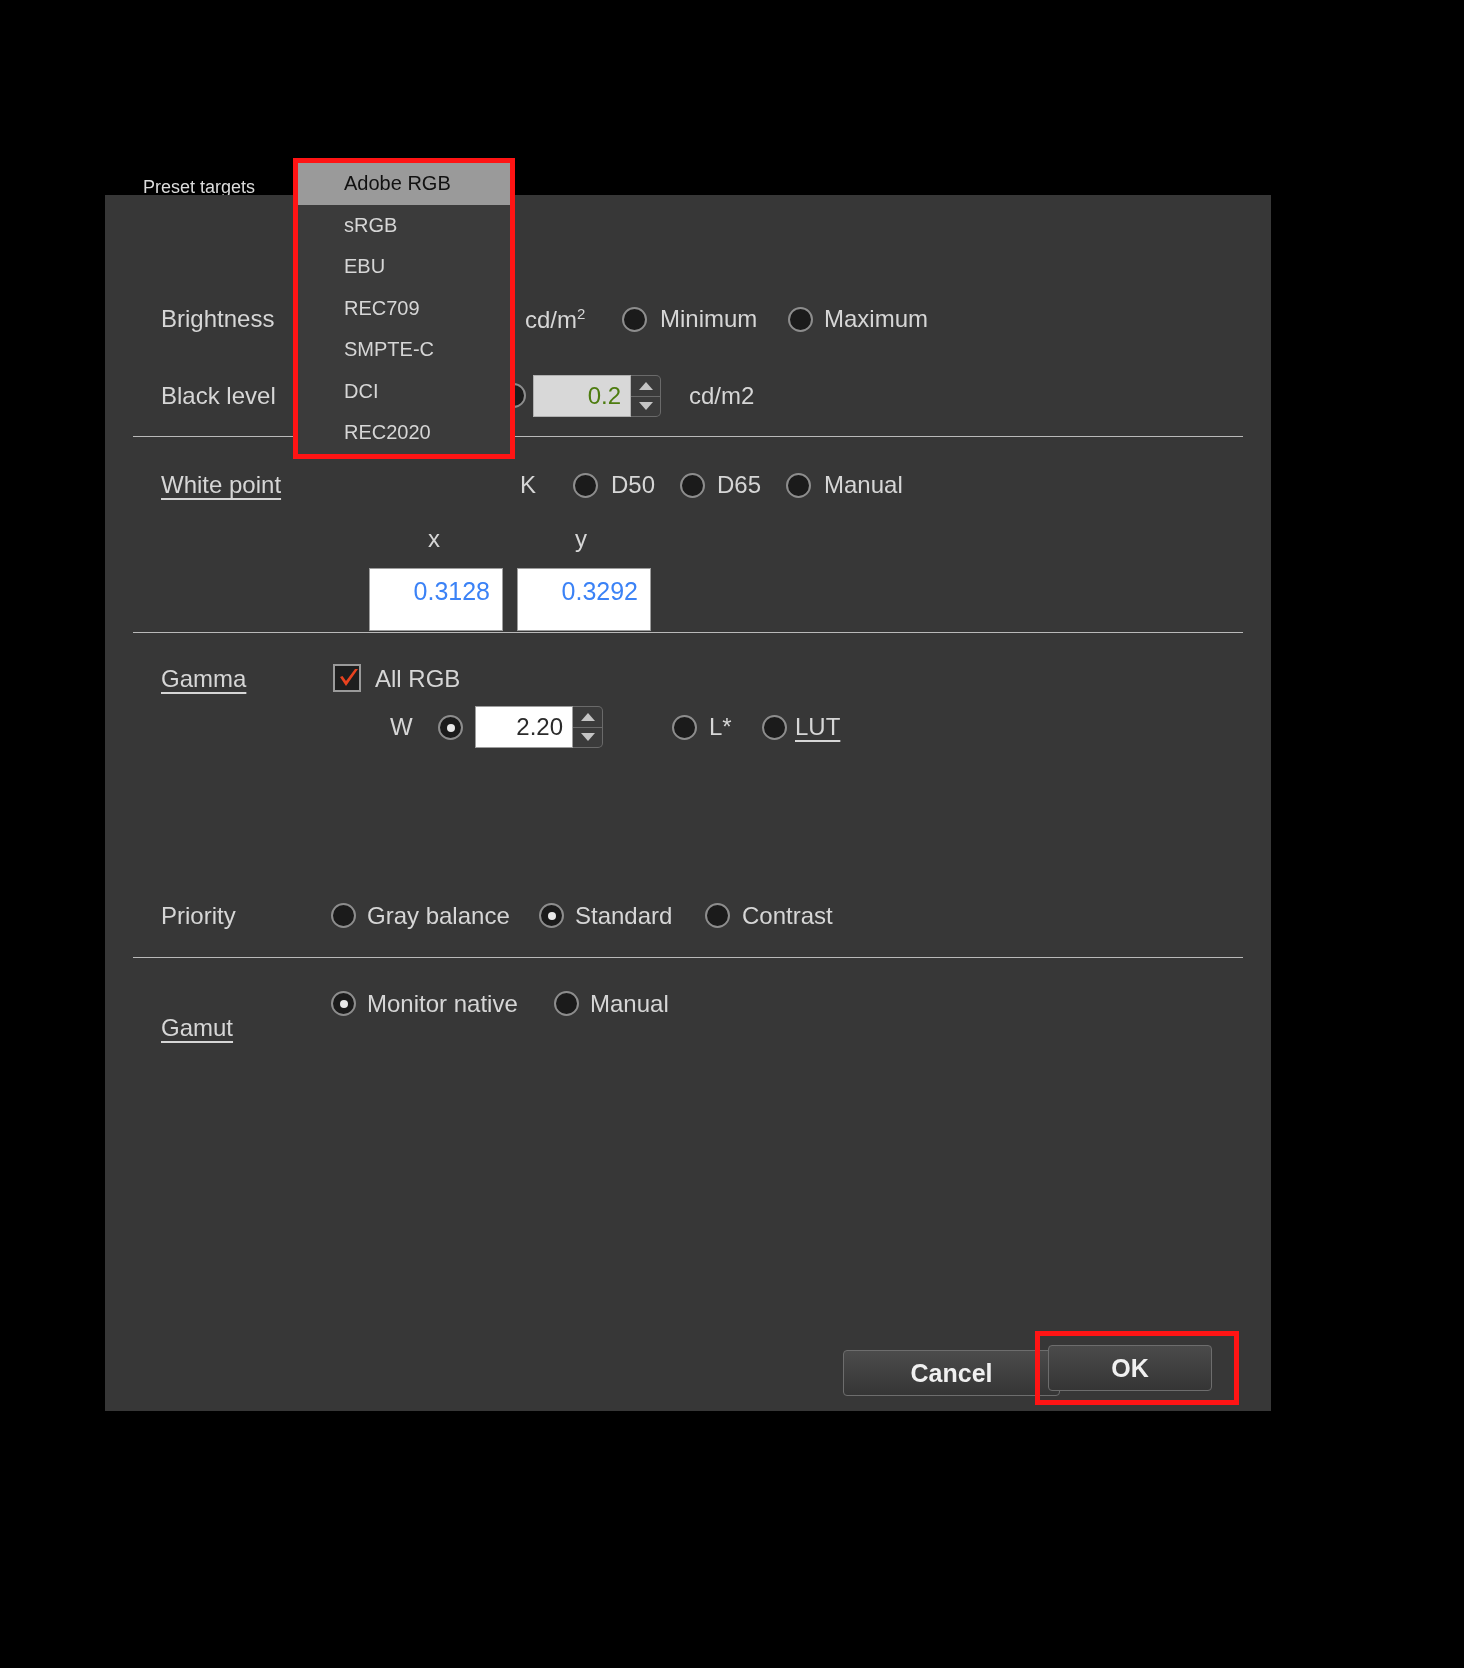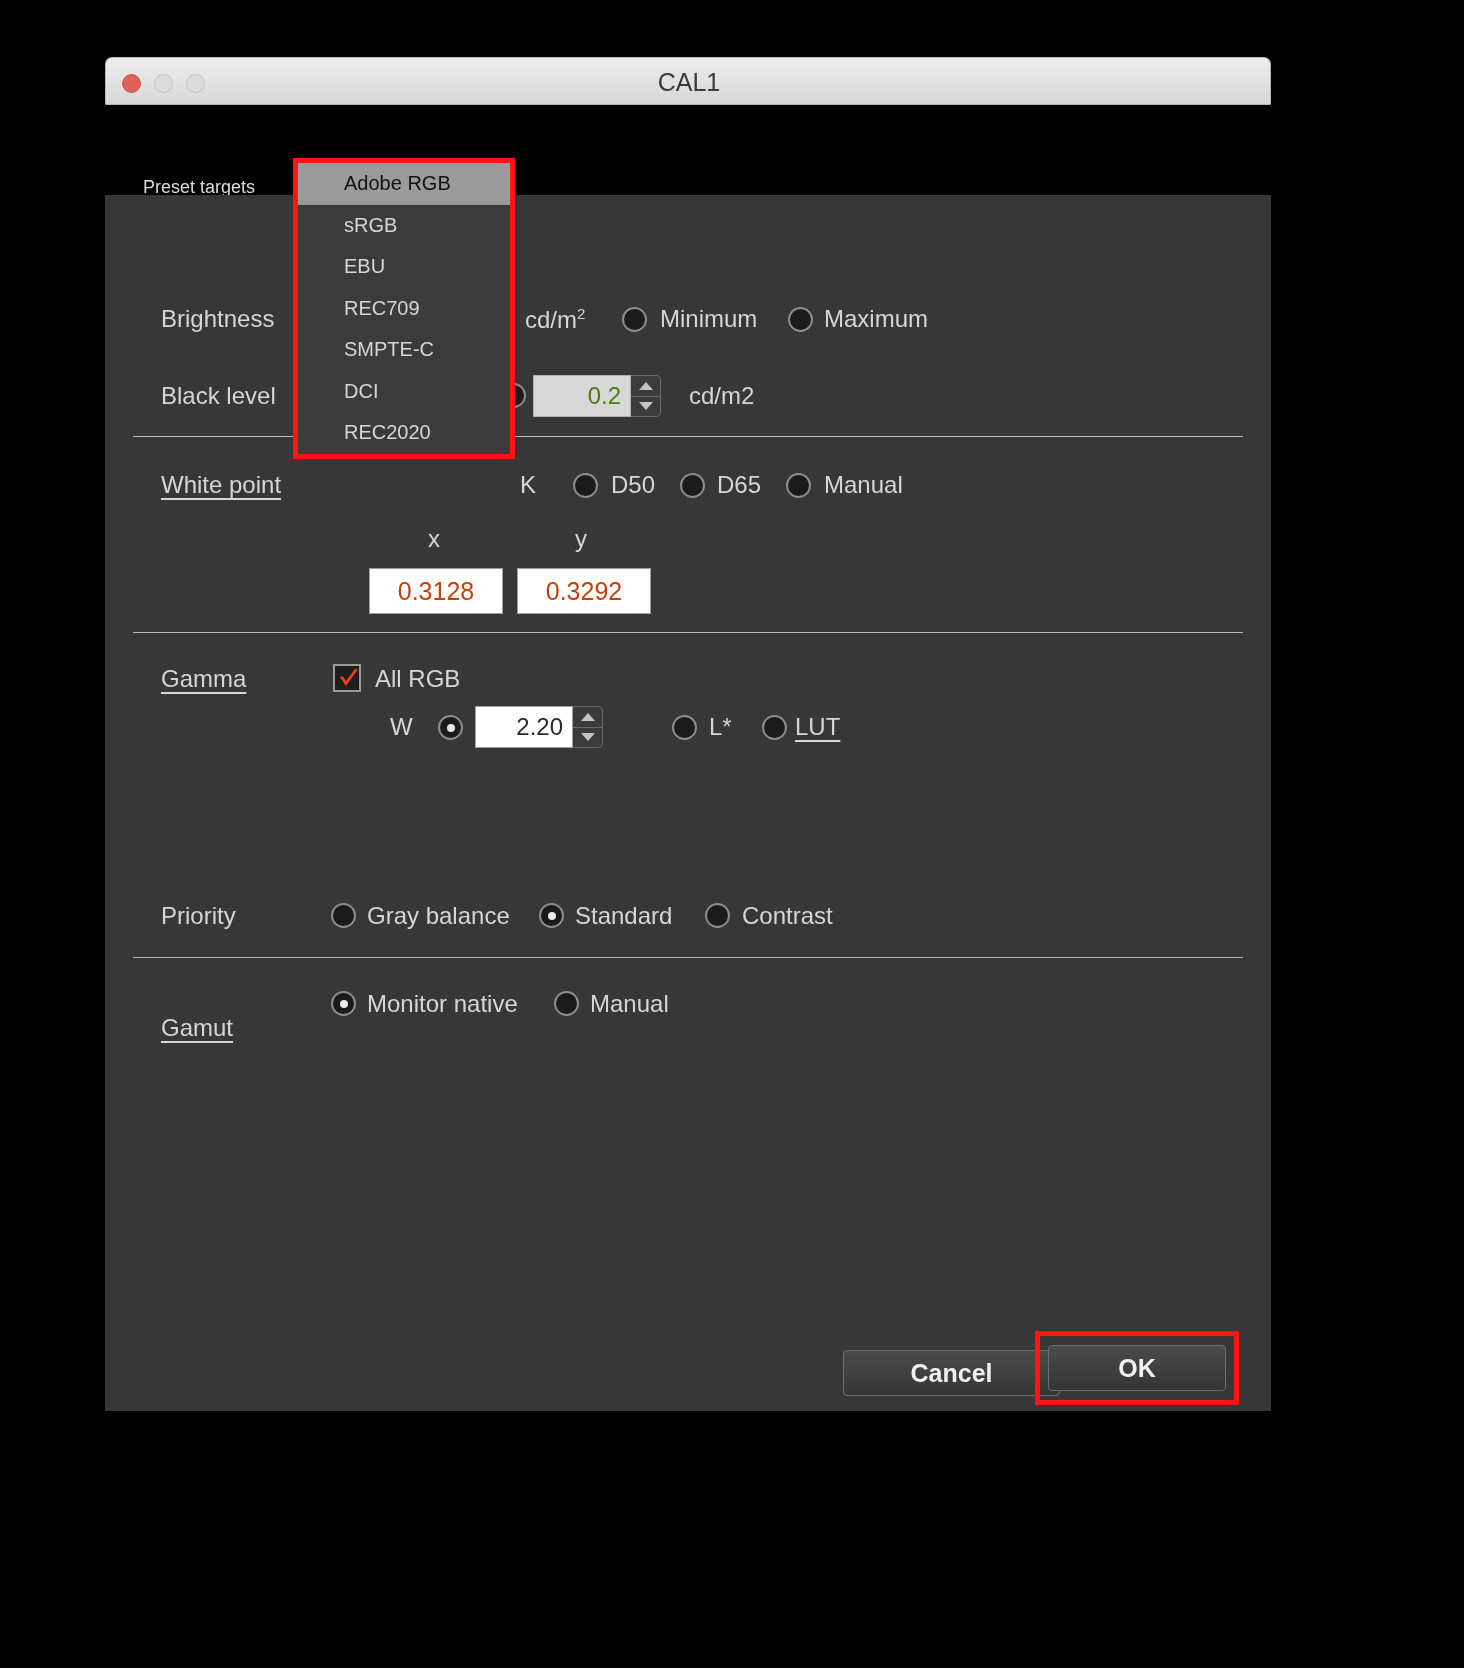--- a/index.html
+++ b/index.html
@@ -82,23 +82,23 @@
     display:flex;flex-direction:column;
   }
   .spin .arrows div{
     flex:1;display:flex;align-items:center;justify-content:center;
   }
   .spin .arrows div:first-child{border-bottom:1px solid #6a6a6a;}
   .tri-up{width:0;height:0;border-left:7px solid transparent;border-right:7px solid transparent;border-bottom:8px solid #c4c4c4;}
   .tri-down{width:0;height:0;border-left:7px solid transparent;border-right:7px solid transparent;border-top:8px solid #c4c4c4;}
   
   .wfield{
-    position:absolute;height:46px;width:134px;box-sizing:border-box;
+    position:absolute;height:63px;width:134px;box-sizing:border-box;
     background:#fff;border:1px solid #9d9d9d;
-    color:#c2410c;font-size:25px;text-align:center;padding:0 12px;
+    color:#3b82f6;font-size:25px;text-align:right;padding:0 12px;
     line-height:44px;
   }
   
   .checkbox{
     position:absolute;width:28px;height:28px;box-sizing:border-box;
     background:#1e1e1e;border:2px solid #9a9a9a;
   }
   .checkbox svg{position:absolute;left:1px;top:0;}
   .redbox{
     position:absolute;left:293px;top:158px;width:222px;height:301px;
@@ -116,39 +116,31 @@
   .dd-item.sel{background:#9a9a9a;color:#111;}
   
   .btn{
     position:absolute;height:46px;box-sizing:border-box;
     background:linear-gradient(#4b4b4b,#353535);
     border:1px solid #6d6d6d;border-radius:4px;
     color:#f0f0f0;font-size:25px;font-weight:bold;
     display:flex;align-items:center;justify-content:center;
   }
   #btn-cancel{left:843px;top:1350px;width:217px;}
-  #btn-ok{left:1048px;top:1345px;width:178px;}
+  #btn-ok{left:1048px;top:1345px;width:164px;}
   .okbox{
     position:absolute;left:1035px;top:1331px;width:204px;height:74px;
     border:5px solid #ff1414;box-sizing:border-box;pointer-events:none;
   }
 </style>
 </head>
 <body>
 
 <div class="window">
 
-  <div class="titlebar">
-    <div class="traffic">
-      <span class="dot close"></span>
-      <span class="dot min"></span>
-      <span class="dot max"></span>
-    </div>
-    <div class="wtitle">CAL1</div>
-  </div>
 
   <div class="menustrip">
     <span class="menu-item" id="m-preset">Preset targets</span>
     <span class="menu-item" id="m-import">Import</span>
     <span class="menu-item" id="m-export">Export</span>
   </div>
 
   <div class="panel">
 
     <div class="row-label" style="left:56px;top:110px;">Brightness</div>

